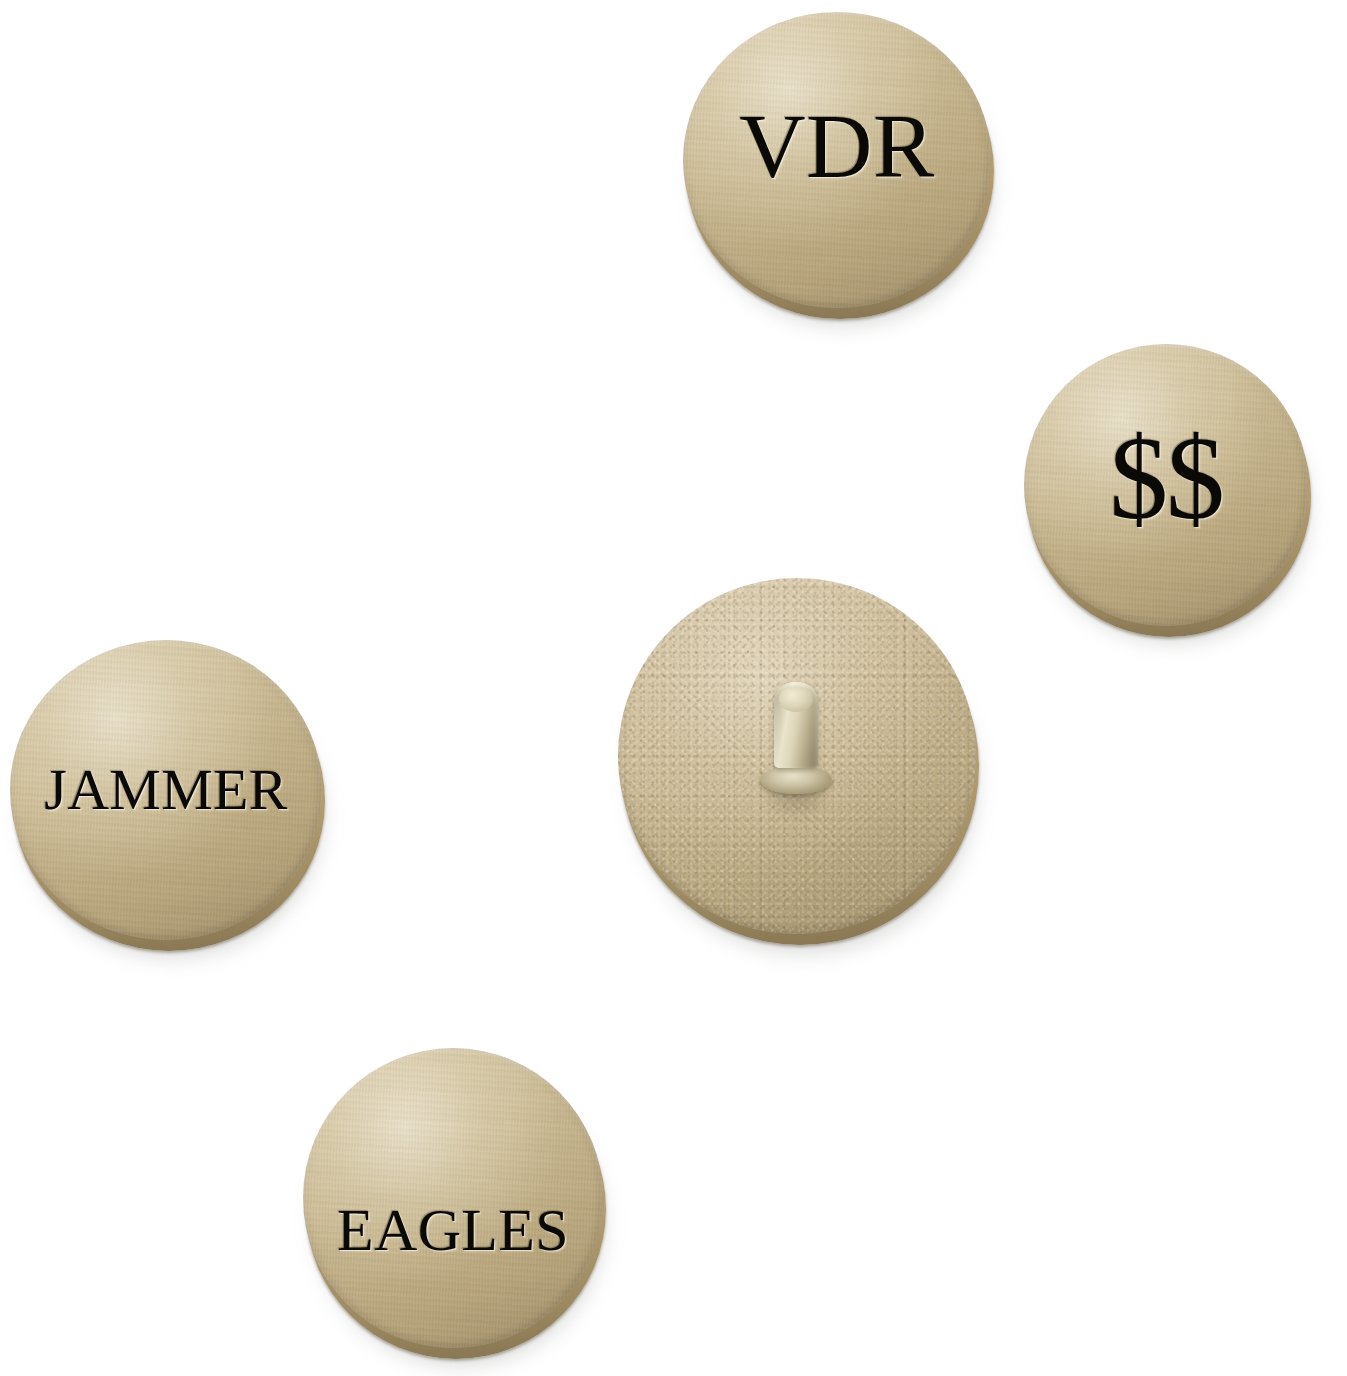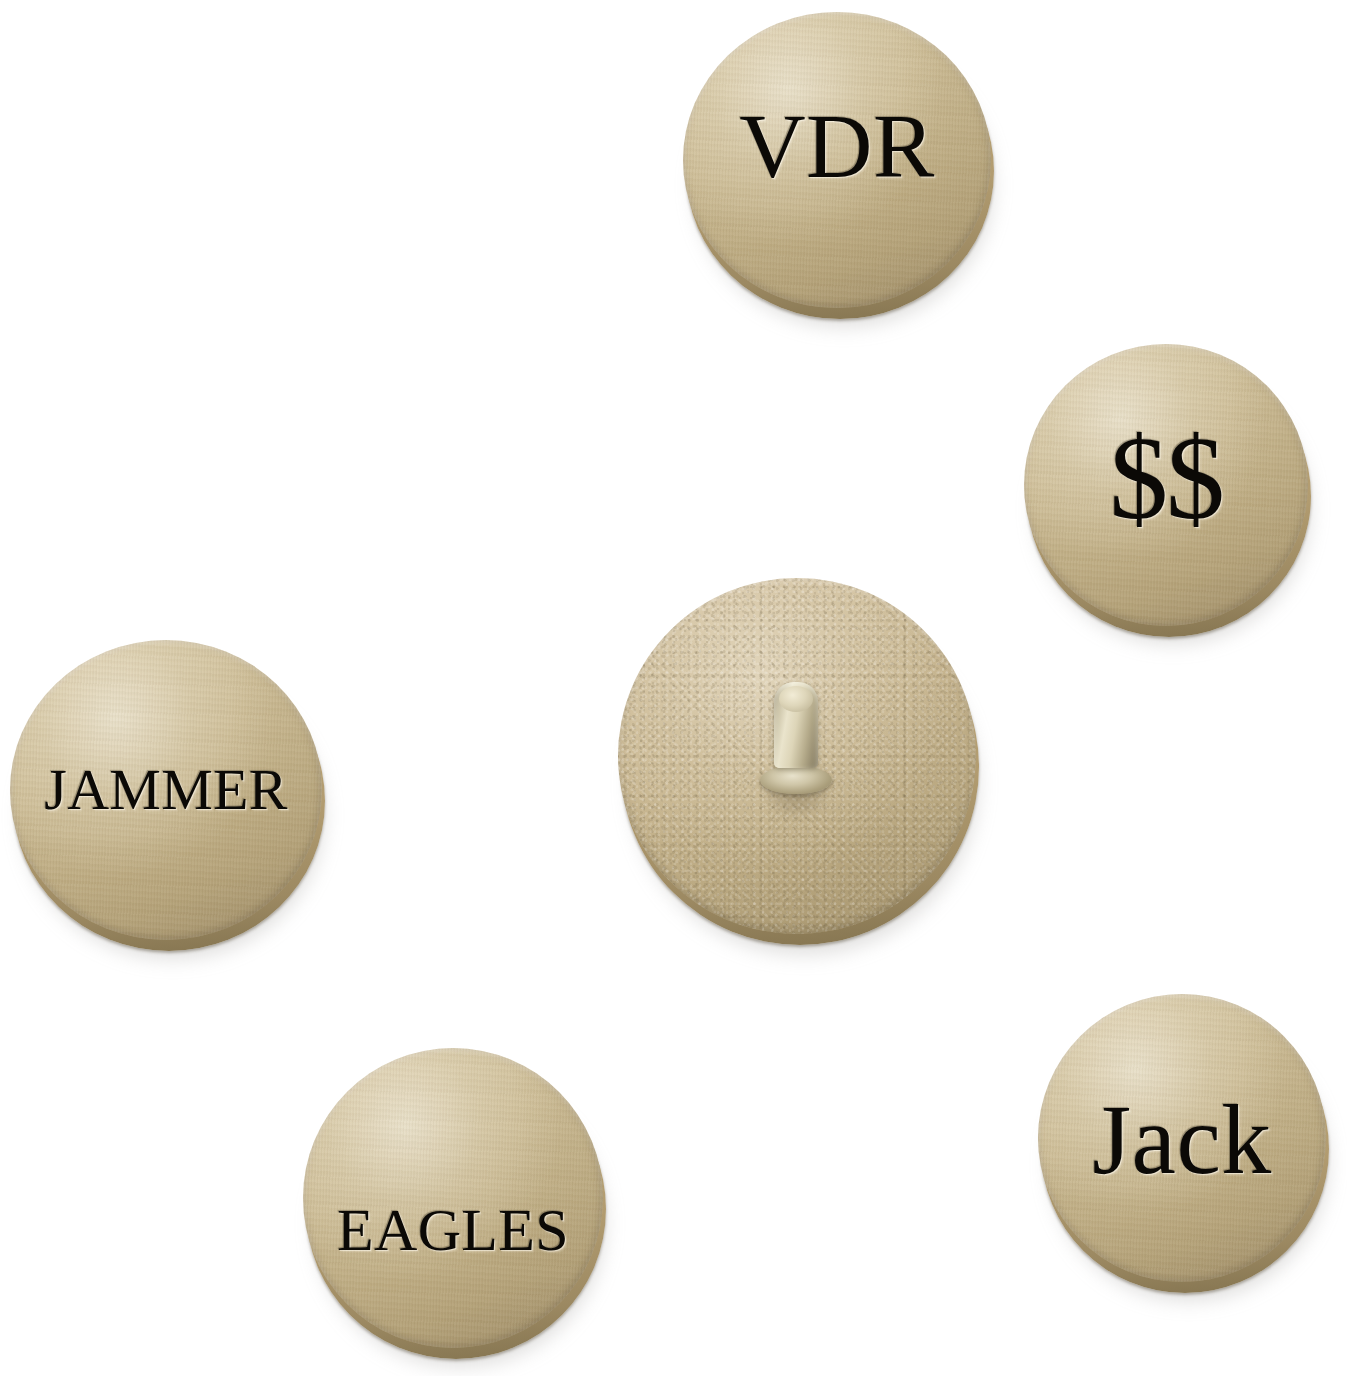--- a/index.html
+++ b/index.html
@@ -276,27 +276,20 @@
     <div class="face"></div>
     <div class="clutch" style="left:128px; top:104px; width:100px; height:112px;">
       <div class="post-shadow"></div>
       <div class="flange"></div>
       <div class="post"></div>
       <div class="post-cap"></div>
     </div>
   </div>
 
 
-  <div class="pin" id="pin-jack" style="left:1038px; top:994px; width:288px; height:288px;">
-    <div class="shadow"></div>
-    <div class="rim"></div>
-    <div class="face">
-      <span class="label" style="font-size:100px; transform:translateY(2px);">Jack</span>
-    </div>
-  </div>
 
   <div class="pin" id="pin-eagles" style="left:303px; top:1048px; width:300px; height:300px;">
     <div class="shadow"></div>
     <div class="rim"></div>
     <div class="face">
       <span class="label" style="font-size:60px; transform:translateY(18px);margin-top:27px;">EAGLES</span>
     </div>
   </div>
 
 </div>

